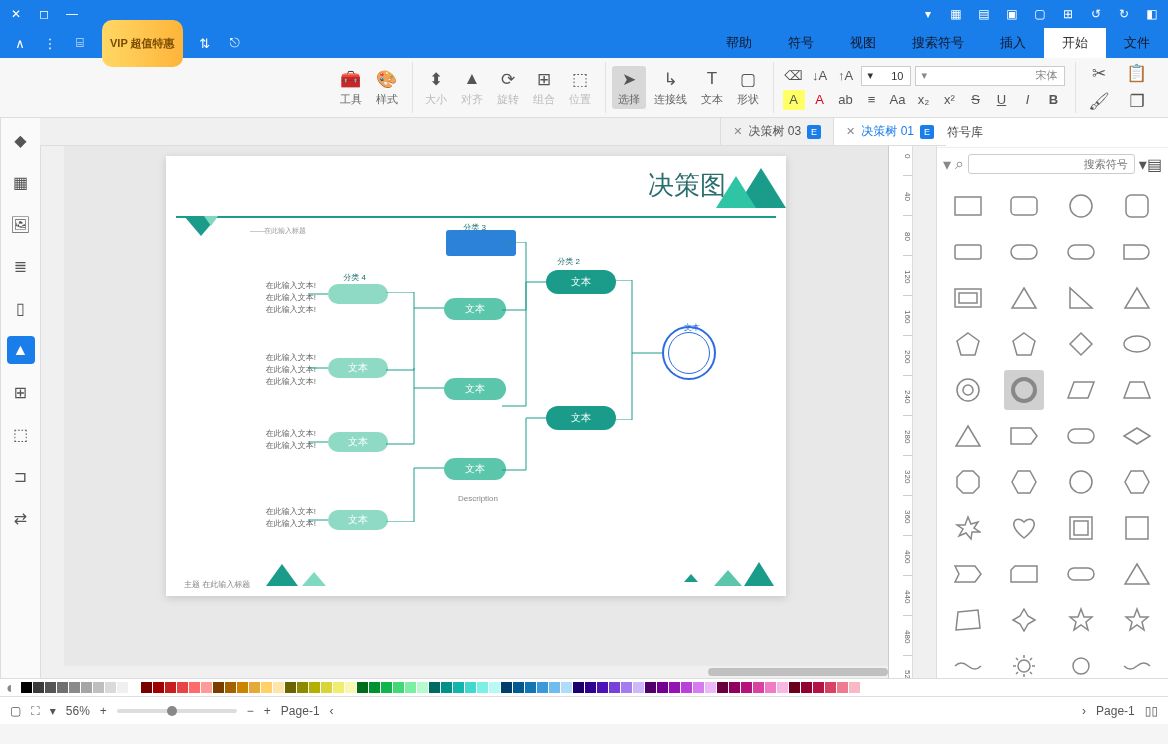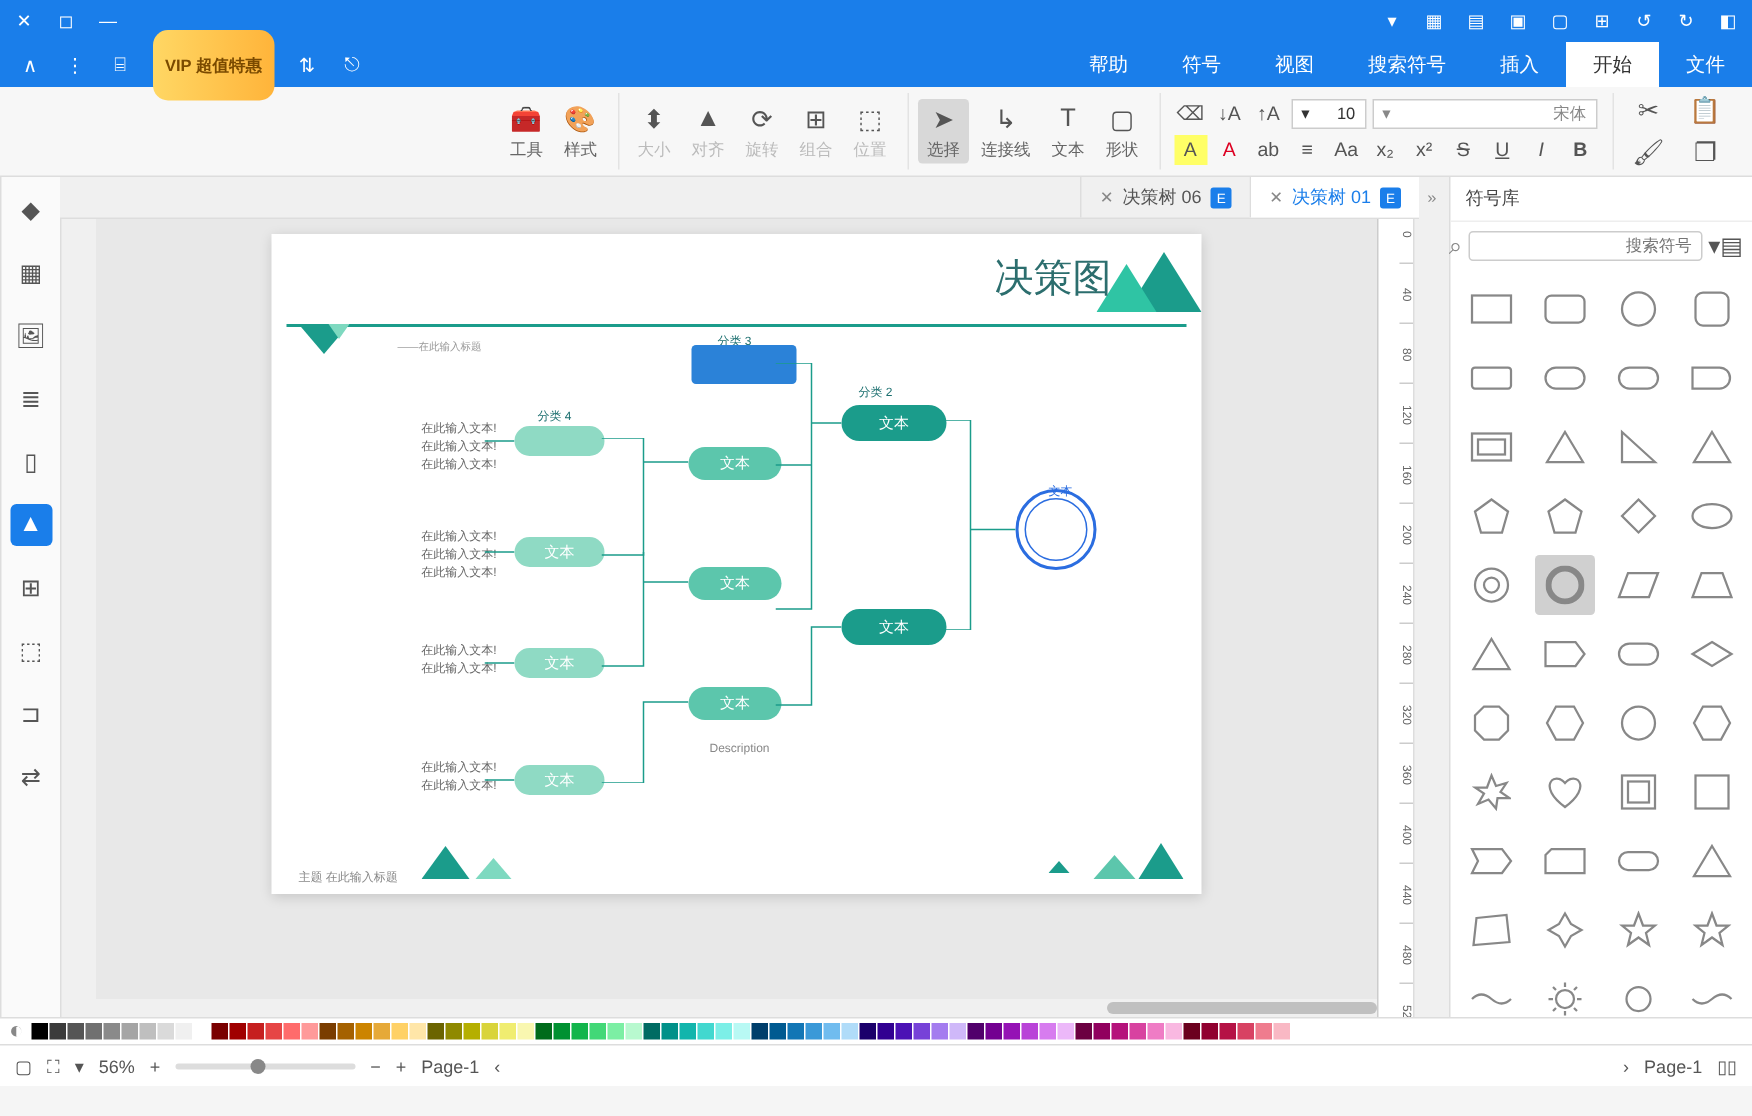--- a/index.html
+++ b/index.html
@@ -4,42 +4,42 @@
 <style>
 * { margin: 0; padding: 0; box-sizing: border-box; font-family: "Microsoft YaHei", Arial, sans-serif; }
 body { width: 1168px; height: 744px; background: #f5f5f5; overflow: hidden; direction: rtl; }
 .titlebar { height: 28px; background: #1a7eea; display: flex; align-items: center; color: #fff; font-size: 12px; padding: 0 8px; justify-content: space-between; }
 .titlebar-right, .titlebar-left { display: flex; align-items: center; gap: 12px; }
 .titlebar-center { flex: 1; text-align: center; }
 .titlebar-icon { width: 16px; height: 16px; display: inline-flex; align-items: center; justify-content: center; color: #fff; }
 .menubar { height: 30px; background: #1a7eea; display: flex; align-items: stretch; color: #fff; font-size: 13px; }
 .menubar-right { display: flex; align-items: center; gap: 14px; padding: 0 12px; }
 .tabs { display: flex; flex: 1; justify-content: flex-start; }
-.tab { padding: 0 18px; display: flex; align-items: center; cursor: pointer; color: #ffffff; }
+.tab { padding: 0 18px; display: flex; align-items: center; cursor: pointer; color: #0f172a; }
 .tab.active { background: #fff; color: #333; }
 .vip-badge { background: linear-gradient(90deg,#ffd764,#ffb43a); color: #7a4a00; border-radius: 10px; padding: 16px 8px; font-size: 11px; font-weight: bold; }
 .ribbon { height: 60px; background: #f7f7f7; border-bottom: 1px solid #ddd; display: flex; align-items: center; padding: 4px 8px; gap: 2px; }
 .ribbon-group { display: flex; flex-direction: column; align-items: center; padding: 0 6px; border-left: 1px solid #e3e3e3; height: 100%; justify-content: center; gap: 2px; }
 .ribbon-group:last-child { border-left: none; }
 .ribbon-btn { display: flex; flex-direction: column; align-items: center; gap: 2px; padding: 2px 6px; cursor: pointer; font-size: 11px; color: #666; border-radius: 3px; }
 .ribbon-btn.active { background: #d8d8d8; }
 .ribbon-btn.disabled { color: #bbb; }
 .ribbon-icon { width: 22px; height: 22px; display: flex; align-items: center; justify-content: center; font-size: 17px; color: #555; }
 .ribbon-row { display: flex; gap: 4px; }
 .font-row { display: flex; gap: 4px; align-items: center; }
 .font-sel { border: 1px solid #ccc; background: #fff; font-size: 11px; padding: 2px 6px; color: #888; min-width: 150px; height: 20px; display: flex; align-items: center; justify-content: space-between; }
 .size-sel { border: 1px solid #ccc; background: #fff; font-size: 11px; padding: 2px 6px; color: #333; min-width: 50px; height: 20px; display: flex; align-items: center; justify-content: space-between; }
 .fmt-btn { width: 22px; height: 20px; display: flex; align-items: center; justify-content: center; font-size: 13px; cursor: pointer; color: #555; }
 .doc-tabs { height: 28px; background: #f0f0f0; display: flex; align-items: stretch; border-bottom: 1px solid #ddd; }
 .doc-tab { display: flex; align-items: center; gap: 6px; padding: 0 12px; font-size: 12px; color: #555; border-left: 1px solid #ddd; cursor: pointer; }
 .doc-tab.active { background: #fff; color: #1a7eea; }
 .doc-tab-close { color: #888; font-size: 11px; }
 .doc-tab-icon { width: 14px; height: 14px; background: #1a7eea; color: #fff; font-size: 9px; display: flex; align-items: center; justify-content: center; border-radius: 2px; }
 .main { display: flex; height: 560px; }
-.shapes-panel { width: 202px; background: #fff; border-left: 1px solid #ddd; display: flex; flex-direction: column; }
+.shapes-panel { width: 232px; background: #fff; border-left: 1px solid #ddd; display: flex; flex-direction: column; }
 .shapes-header { padding: 6px 10px; font-size: 12px; color: #444; border-bottom: 1px solid #eee; text-align: left; }
 .shapes-search { padding: 6px; display: flex; gap: 4px; align-items: center; }
 .shapes-search input { flex: 1; border: 1px solid #ccc; border-radius: 3px; padding: 3px 6px; font-size: 11px; }
 .shapes-grid { flex: 1; overflow-y: auto; padding: 6px; display: grid; grid-template-columns: repeat(4, 1fr); gap: 6px; direction: ltr; }
 .shape-item { width: 40px; height: 40px; display: flex; align-items: center; justify-content: center; cursor: pointer; border-radius: 3px; justify-self: center; }
 .shape-item.selected { background: #d0d0d0; }
 .shape-item svg { stroke: #888; fill: none; stroke-width: 1.5; }
 .side-toggle { width: 24px; background: #f0f0f0; border-left: 1px solid #ddd; display: flex; align-items: flex-start; justify-content: center; padding-top: 8px; color: #888; font-size: 11px; cursor: pointer; }
 .canvas-area { flex: 1; background: #e8e8e8; position: relative; overflow: hidden; }
 .ruler-h { position: absolute; top: 0; left: 0; right: 24px; height: 18px; background: #fff; border-bottom: 1px solid #ccc; font-size: 8px; color: #666; display: flex; overflow: hidden; }
@@ -605,21 +605,21 @@
 </div>
 
 <div class="doc-tabs" style="position:absolute;top:118px;right:222px;left:40px;direction:rtl">
   <div class="doc-tab active">
     <span class="doc-tab-icon">E</span>
     <span>决策树 01</span>
     <span class="doc-tab-close">✕</span>
   </div>
   <div class="doc-tab">
     <span class="doc-tab-icon">E</span>
-    <span>决策树 06</span>
+    <span>决策树 03</span>
     <span class="doc-tab-close">✕</span>
   </div>
 </div>
 
 <div class="color-bar" id="color-bar">
   <span style="color:#888;margin-right:4px">◐</span>
 <div class="color-sw" style="background: rgb(0, 0, 0);"></div>
     <div class="color-sw" style="background: rgb(59, 59, 59);"></div>
     <div class="color-sw" style="background: rgb(85, 85, 85);"></div>
     <div class="color-sw" style="background: rgb(112, 112, 112);"></div>

